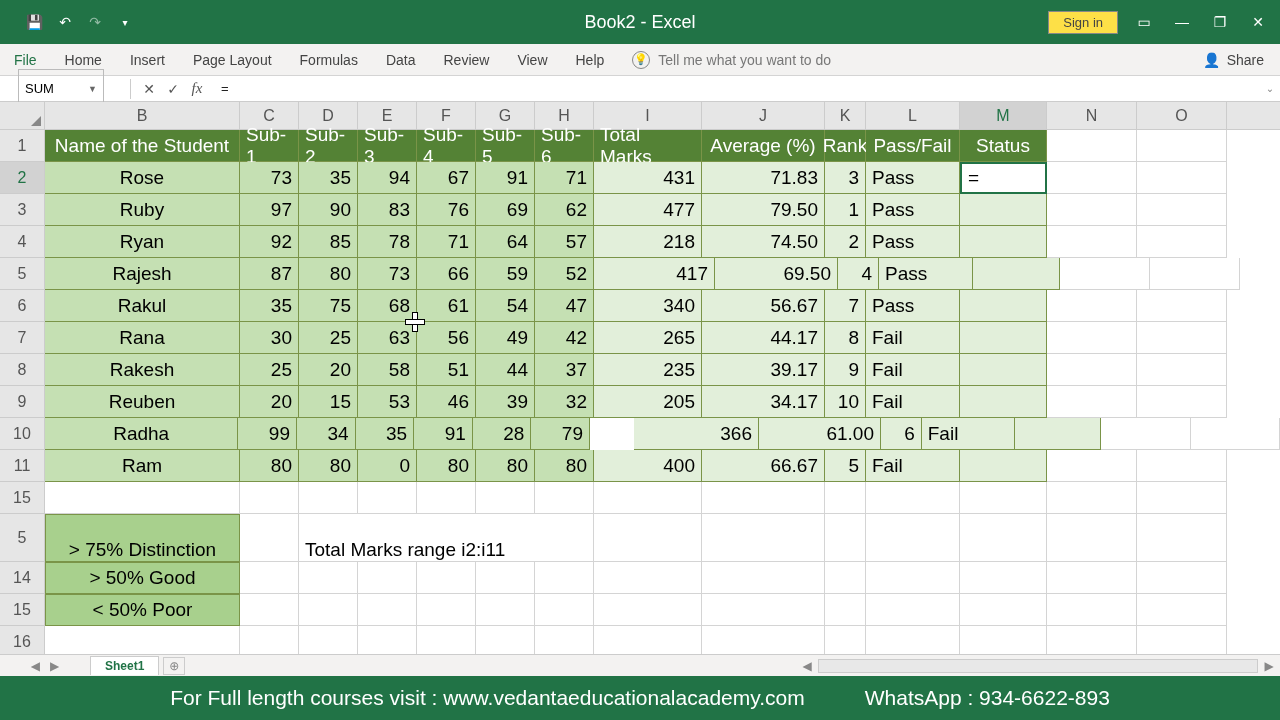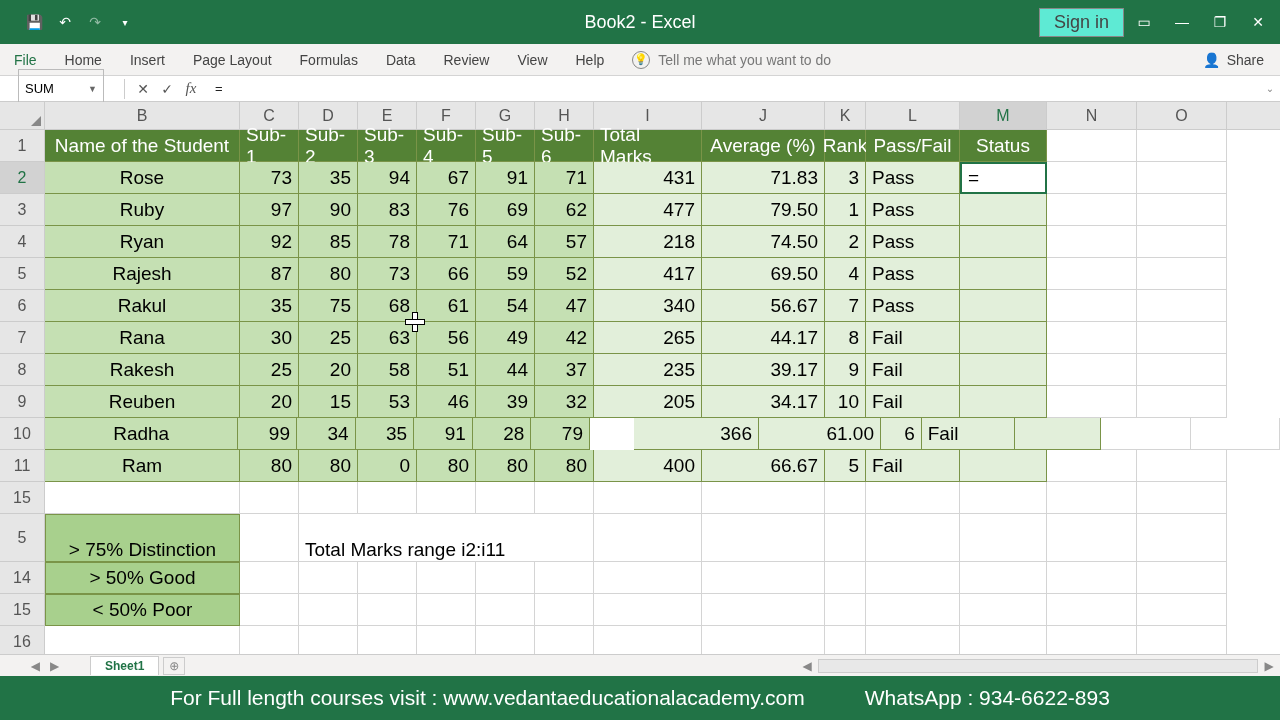--- a/index.html
+++ b/index.html
@@ -5,34 +5,34 @@
 * { box-sizing: border-box; margin: 0; padding: 0; font-family: 'Segoe UI', Arial, sans-serif; }
 html, body { width: 1280px; height: 720px; overflow: hidden; background: #fff; }
 
 
 .titlebar { height: 44px; background: #217346; display: flex; align-items: center; color: #fff; font-size: 13px; position: relative; }
 .qat { display: flex; align-items: center; gap: 4px; padding-left: 22px; }
 .qat-btn { width: 26px; height: 26px; display: flex; align-items: center; justify-content: center; color: #fff; font-size: 14px; }
 .qat-btn.dim { opacity: 0.5; }
 .title-center { position: absolute; left: 50%; transform: translateX(-50%); font-size: 18px; }
 .title-right { margin-left: auto; display: flex; align-items: center; gap: 2px; padding-right: 4px; }
-.signin { background: #5eead4; color: #444; padding: 3px 14px; font-size: 18px; border: 1px solid #888; margin-right: 0; }
+.signin { background: #fde047; color: #444; padding: 3px 14px; font-size: 13px; border: 1px solid #888; margin-right: 6px; }
 .win-btn { width: 36px; height: 30px; display: flex; align-items: center; justify-content: center; font-size: 14px; }
 
 
 .ribbonbar { height: 32px; background: #f3f2f1; border-bottom: 1px solid #d4d4d4; display: flex; align-items: stretch; font-size: 14px; }
 .ribbon-tab { padding: 0 14px; display: flex; align-items: center; color: #444; cursor: pointer; }
 .ribbon-tab.green { color: #217346; }
 .ribbon-spc { flex: 1; display: flex; align-items: center; gap: 8px; padding-left: 14px; color: #777; }
 .bulb { width: 18px; height: 18px; border: 1.5px solid #888; border-radius: 50%; display: flex; align-items: center; justify-content: center; font-size: 11px; }
 .share { padding: 0 16px; display: flex; align-items: center; gap: 6px; color: #444; }
 
 
 .fbar { height: 26px; border-bottom: 1px solid #ccc; display: flex; align-items: center; font-size: 13px; background: #fff; }
-.namebox { width: 86px; height: 39px; border: 1px solid #bbb; margin: 0 14px 0 18px; padding: 0 6px; display: flex; align-items: center; justify-content: space-between; }
+.namebox { width: 86px; height: 39px; border: 1px solid #bbb; margin: 0 20px 0 18px; padding: 0 6px; display: flex; align-items: center; justify-content: space-between; }
 .namebox-arrow { font-size: 9px; color: #666; }
 .fb-sep { width: 1px; height: 20px; background: #ccc; margin: 0 6px; }
 .fb-btn { width: 24px; display: flex; align-items: center; justify-content: center; color: #555; font-size: 14px; }
 .fb-fx { font-style: italic; font-family: 'Times New Roman', serif; font-size: 15px; }
 .fb-input { flex: 1; padding-left: 12px; color: #222; }
 .fb-expand { width: 20px; text-align: center; color: #888; font-size: 10px; }
 
 
 .gridwrap { position: relative; height: 552px; overflow: hidden; background: #fff; }
 .selectall { position: absolute; left: 0; top: 0; width: 45px; height: 28px; background: #e6e6e6; border-right: 1px solid #ccc; border-bottom: 1px solid #ccc; }
@@ -229,21 +229,21 @@
         <div class="cell " style="width: 90px;"></div>
       </div>
       <div class="row">
         <div class="cell lg bnd ctr" style="width: 195px;">Rajesh</div>
         <div class="cell lg bnd rt" style="width: 59px;">87</div>
         <div class="cell lg bnd rt" style="width: 59px;">80</div>
         <div class="cell lg bnd rt" style="width: 59px;">73</div>
         <div class="cell lg bnd rt" style="width: 59px;">66</div>
         <div class="cell lg bnd rt" style="width: 59px;">59</div>
         <div class="cell lg bnd rt" style="width: 59px;">52</div>
-        <div class="cell ly bnd rt" style="width: 108px; text-align: right;">417</div>
+        <div class="cell ly bnd rt" style="width: 121px; text-align: right;">417</div>
         <div class="cell ly bnd rt" style="width: 123px;">69.50</div>
         <div class="cell ly bnd rt" style="width: 41px;">4</div>
         <div class="cell ly bnd" style="width: 94px;">Pass</div>
         <div class="cell ly bnd" style="width: 87px;"></div>
         <div class="cell " style="width: 90px;"></div>
         <div class="cell " style="width: 90px;"></div>
       </div>
       <div class="row">
         <div class="cell lg bnd ctr" style="width: 195px;">Rakul</div>
         <div class="cell lg bnd rt" style="width: 59px;">35</div>

